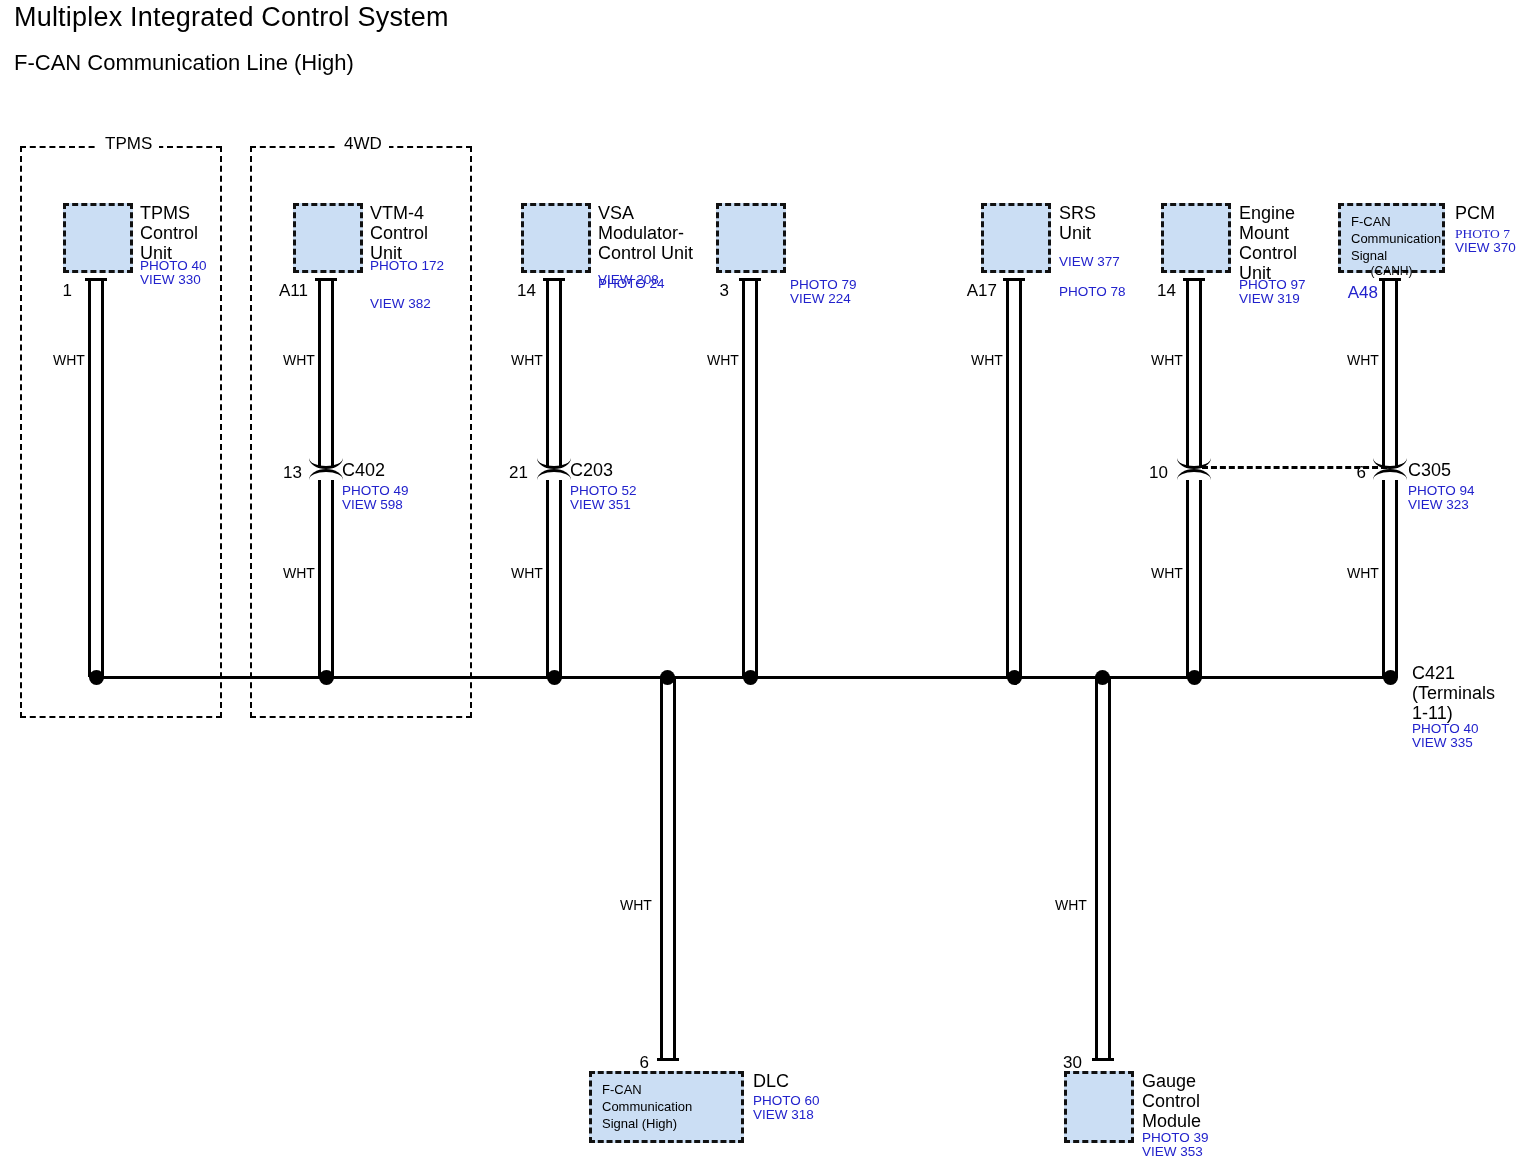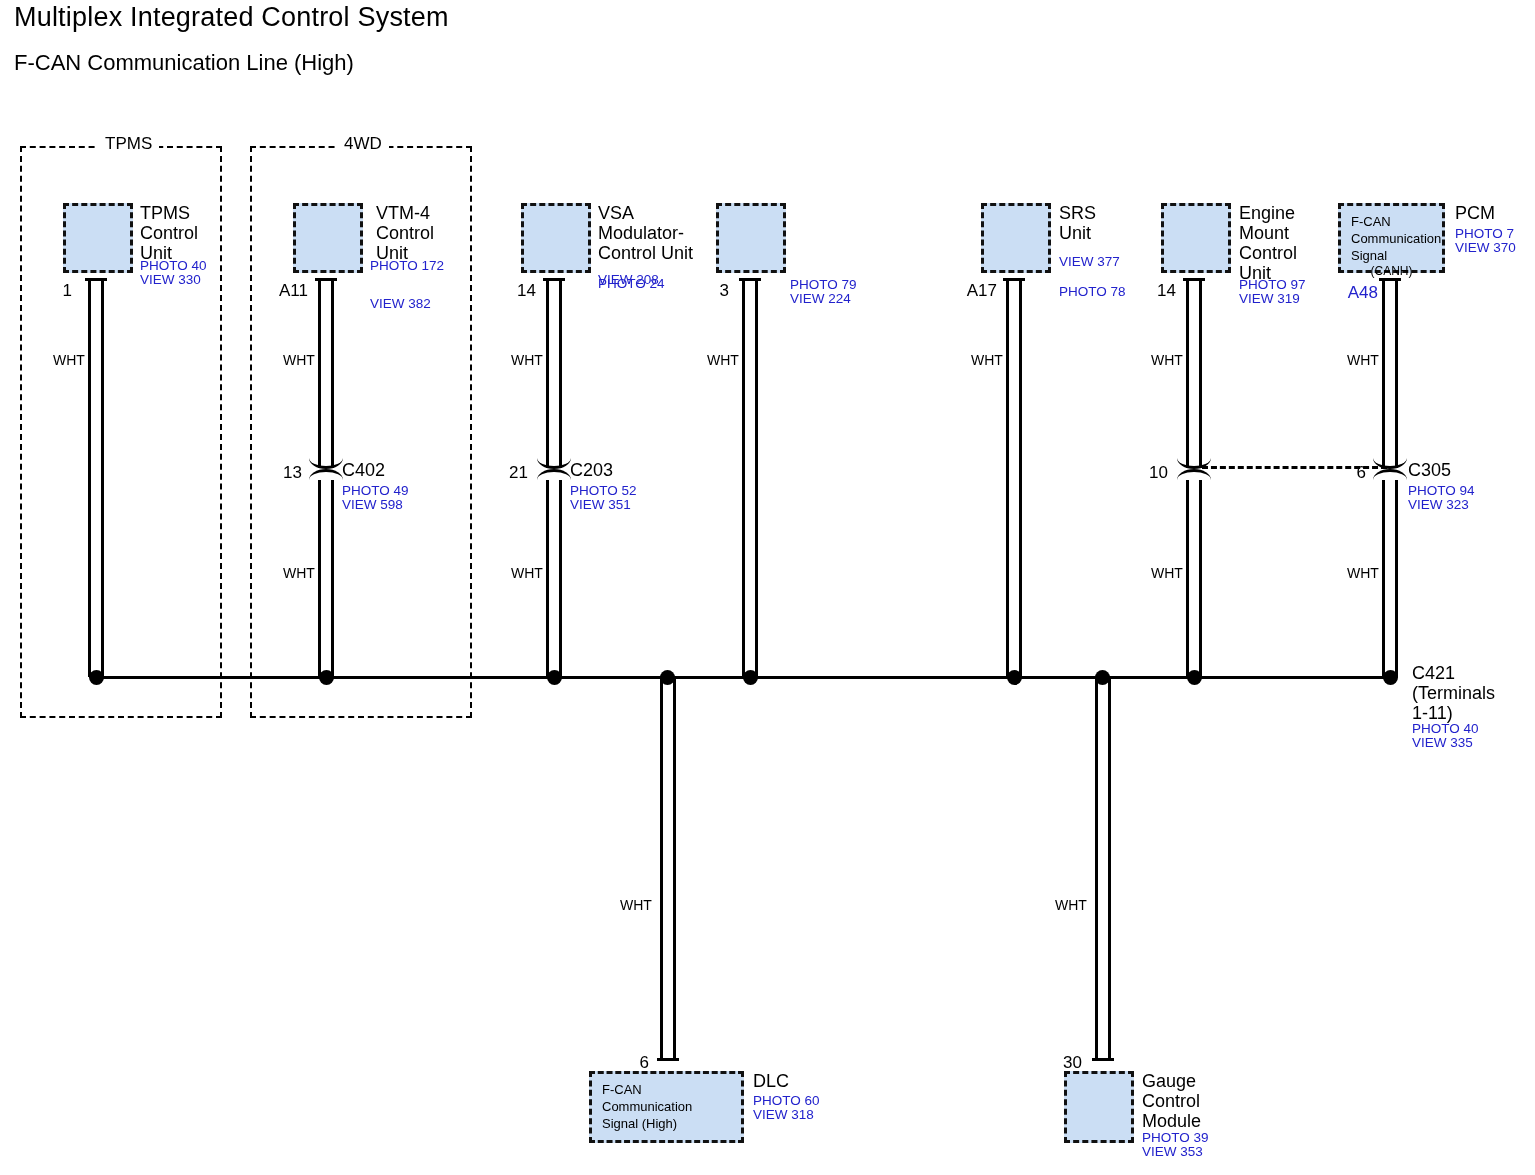--- a/index.html
+++ b/index.html
@@ -185,21 +185,21 @@
   <div class="abs term-num" style="left:50px; top:281px; width:22px;">1</div>
 
   <div class="abs cap" style="left:85px; top:278px; width:22px;"></div>
   <div class="abs wire-pair" style="left:88px; top:278px; width:16px; height:399px;">
     <div class="s1" style="left:0;"></div>
     <div class="s2" style="left:13px;"></div>
   </div>
   <div class="abs wht" style="left:53px; top:352px;">WHT</div>
 
   <div class="abs comp-box" style="left:293px; top:203px; width:70px; height:70px;"></div>
-  <div class="abs comp-name" style="left:370px; top:203px;margin-left:6px;">VTM-4
+  <div class="abs comp-name" style="left:370px; top:203px;">VTM-4
 Control
 Unit</div>
   <div class="abs comp-ref" style="left:370px; top:258px;">PHOTO 172</div>
   <div class="abs comp-ref" style="left:370px; top:272px;margin-top:24px;">VIEW 382</div>
   <div class="abs term-num" style="left:268px; top:281px; width:40px;">A11</div>
   <div class="abs cap" style="left:315px; top:278px; width:22px;"></div>
   <div class="abs wire-pair" style="left:318px; top:278px; width:16px; height:190px;">
     <div class="s1" style="left:0;"></div>
     <div class="s2" style="left:13px;"></div>
   </div>
@@ -297,21 +297,21 @@
 
   <div class="abs dash-link" style="left:1202px; top:466px; width:185px;"></div>
 
   <div class="abs comp-box" style="left:1338px; top:203px; width:107px; height:70px;">
     <div class="comp-inner-text">F-CAN
 Communication
 Signal</div>
     <div class="comp-inner-sub">(CANH)</div>
   </div>
   <div class="abs comp-name" style="left:1455px; top:203px;">PCM</div>
-  <div class="abs comp-ref" style="left:1455px; top:226px;">PHOTO 7</div>
+  <div class="abs comp-ref" style="left:1455px; top:226px;font-family:Liberation Serif, serif;">PHOTO 7</div>
   <div class="abs comp-ref" style="left:1455px; top:240px;">VIEW 370</div>
   <div class="abs term-num blue" style="left:1338px; top:283px; width:40px;">A48</div>
   <div class="abs cap" style="left:1379px; top:278px; width:22px;"></div>
   <div class="abs wire-pair" style="left:1382px; top:278px; width:16px; height:190px;">
     <div class="s1" style="left:0;"></div>
     <div class="s2" style="left:13px;"></div>
   </div>
   <div class="abs wht" style="left:1347px; top:352px;">WHT</div>
   <div class="abs splice" style="left:1373px; top:458px;">
     <div class="arc-top"></div>

